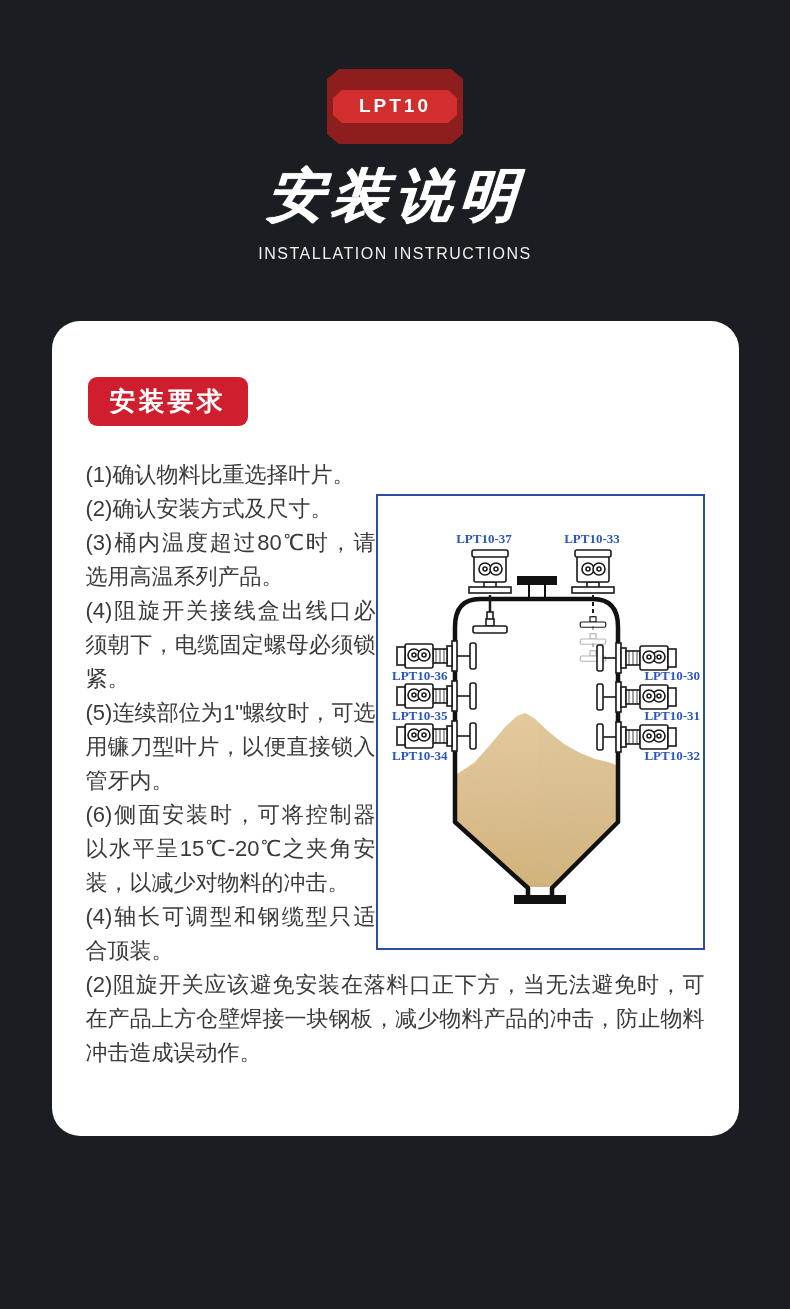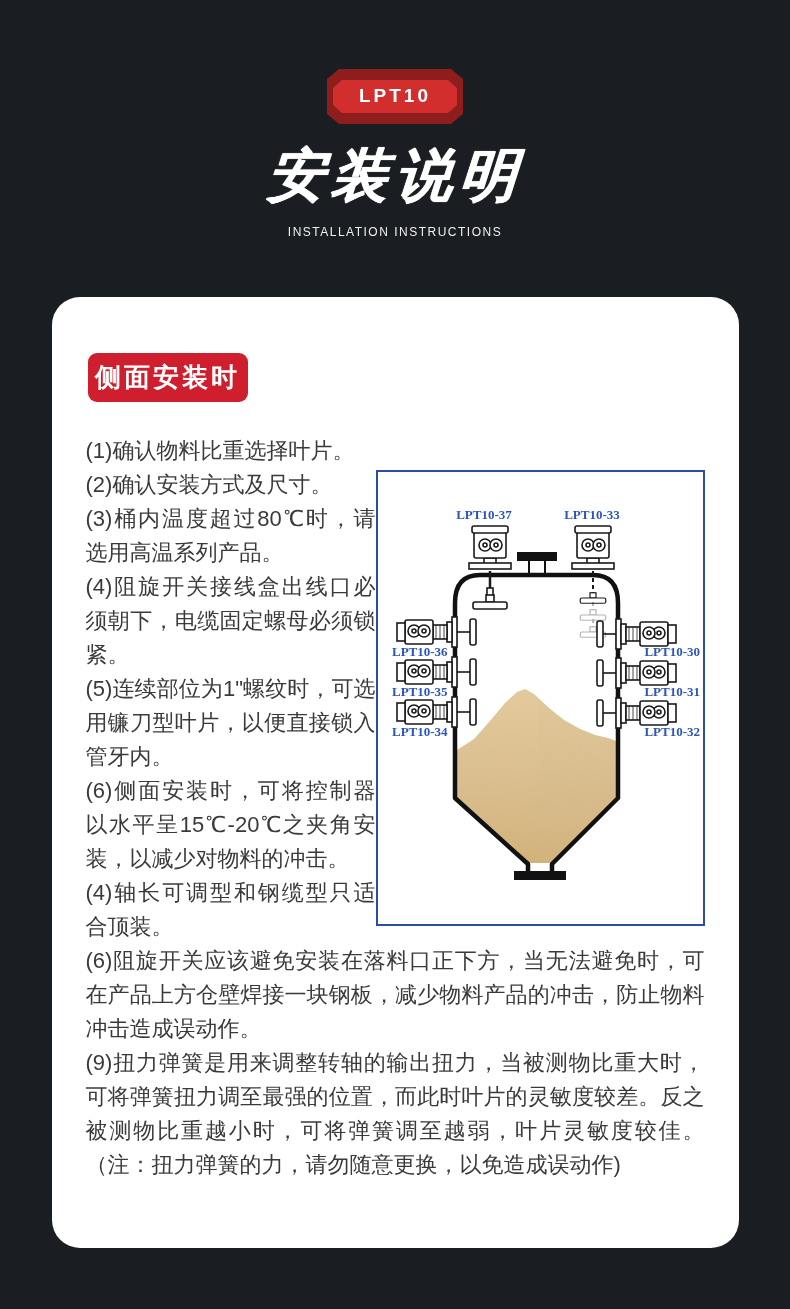--- a/index.html
+++ b/index.html
@@ -7,21 +7,21 @@
     width:790px;height:1309px;
     background:#1a1d22;
     font-family:"Liberation Sans",sans-serif;
     overflow:hidden;
   }
   
   .header{padding-top:69px;text-align:center;}
   .badge-outer{
     display:inline-block;
     background:#8e1e1e;
-    padding:11px 6px;
+    padding:21px 6px;
     clip-path:polygon(12px 0,calc(100% - 12px) 0,100% 10px,100% calc(100% - 10px),calc(100% - 12px) 100%,12px 100%,0 calc(100% - 10px),0 10px);
   }
   .badge-inner{
     background:#d32e2e;
     color:#fff;
     font-weight:bold;
     font-size:19px;
     letter-spacing:3px;
     padding:5px 26px 6px;
     clip-path:polygon(9px 0,calc(100% - 9px) 0,100% 8px,100% calc(100% - 8px),calc(100% - 9px) 100%,9px 100%,0 calc(100% - 8px),0 8px);
@@ -32,21 +32,21 @@
     font-size:57px;
     font-weight:bold;
     font-style:italic;
     letter-spacing:7px;
     text-shadow:0 0 1px #fff,1px 0 0 #fff;
     transform:skewX(-4deg);
   }
   .page-subtitle{
     margin-top:10px;
     color:#f0f0f0;
-    font-size:12px;
+    font-size:16px;
     letter-spacing:1.5px;
   }
   
   .card{
     width:687px;
     margin:58px auto 0;
     background:#ffffff;
     border-radius:28px;
     box-sizing:border-box;
     padding:56px 34px 66px;
@@ -92,21 +92,21 @@
 
 <div class="header">
   <div class="badge-outer">
     <div class="badge-inner">LPT10</div>
   </div>
   <div class="page-title">安装说明</div>
   <div class="page-subtitle">INSTALLATION INSTRUCTIONS</div>
 </div>
 
 <div class="card">
-  <div class="section-heading">侧面安装时</div>
+  <div class="section-heading">安装要求</div>
 
   <div class="content">
 
     <figure class="diagram-figure" style="margin-block:6px 10px;margin-inline:0 0;margin-top:36px;">
       <svg width="325" height="452" viewBox="0 0 325 452" xmlns="http://www.w3.org/2000/svg">
         <defs>
           <linearGradient id="sandGrad" x1="0" y1="0" x2="0" y2="1">
             <stop offset="0" stop-color="#e6cc9e"></stop>
             <stop offset="0.5" stop-color="#dcbf8f"></stop>
             <stop offset="1" stop-color="#d2b177"></stop>
@@ -200,16 +200,15 @@
       </svg>
     </figure>
 
     <div class="item">(1)确认物料比重选择叶片。</div>
     <div class="item">(2)确认安装方式及尺寸。</div>
     <div class="item">(3)桶内温度超过80℃时，请选用高温系列产品。</div>
     <div class="item">(4)阻旋开关接线盒出线口必须朝下，电缆固定螺母必须锁紧。</div>
     <div class="item">(5)连续部位为1"螺纹时，可选用镰刀型叶片，以便直接锁入管牙内。</div>
     <div class="item">(6)侧面安装时，可将控制器以水平呈15℃-20℃之夹角安装，以减少对物料的冲击。</div>
     <div class="item">(4)轴长可调型和钢缆型只适合顶装。</div>
-    <div class="item">(6)阻旋开关应该避免安装在落料口正下方，当无法避免时，可在产品上方仓壁焊接一块钢板，减少物料产品的冲击，防止物料冲击造成误动作。</div>
-    <div class="item">(9)扭力弹簧是用来调整转轴的输出扭力，当被测物比重大时，可将弹簧扭力调至最强的位置，而此时叶片的灵敏度较差。反之被测物比重越小时，可将弹簧调至越弱，叶片灵敏度较佳。（注：扭力弹簧的力，请勿随意更换，以免造成误动作)</div>
+    <div class="item">(2)阻旋开关应该避免安装在落料口正下方，当无法避免时，可在产品上方仓壁焊接一块钢板，减少物料产品的冲击，防止物料冲击造成误动作。</div>
   </div>
 </div>
 
 </body></html>

